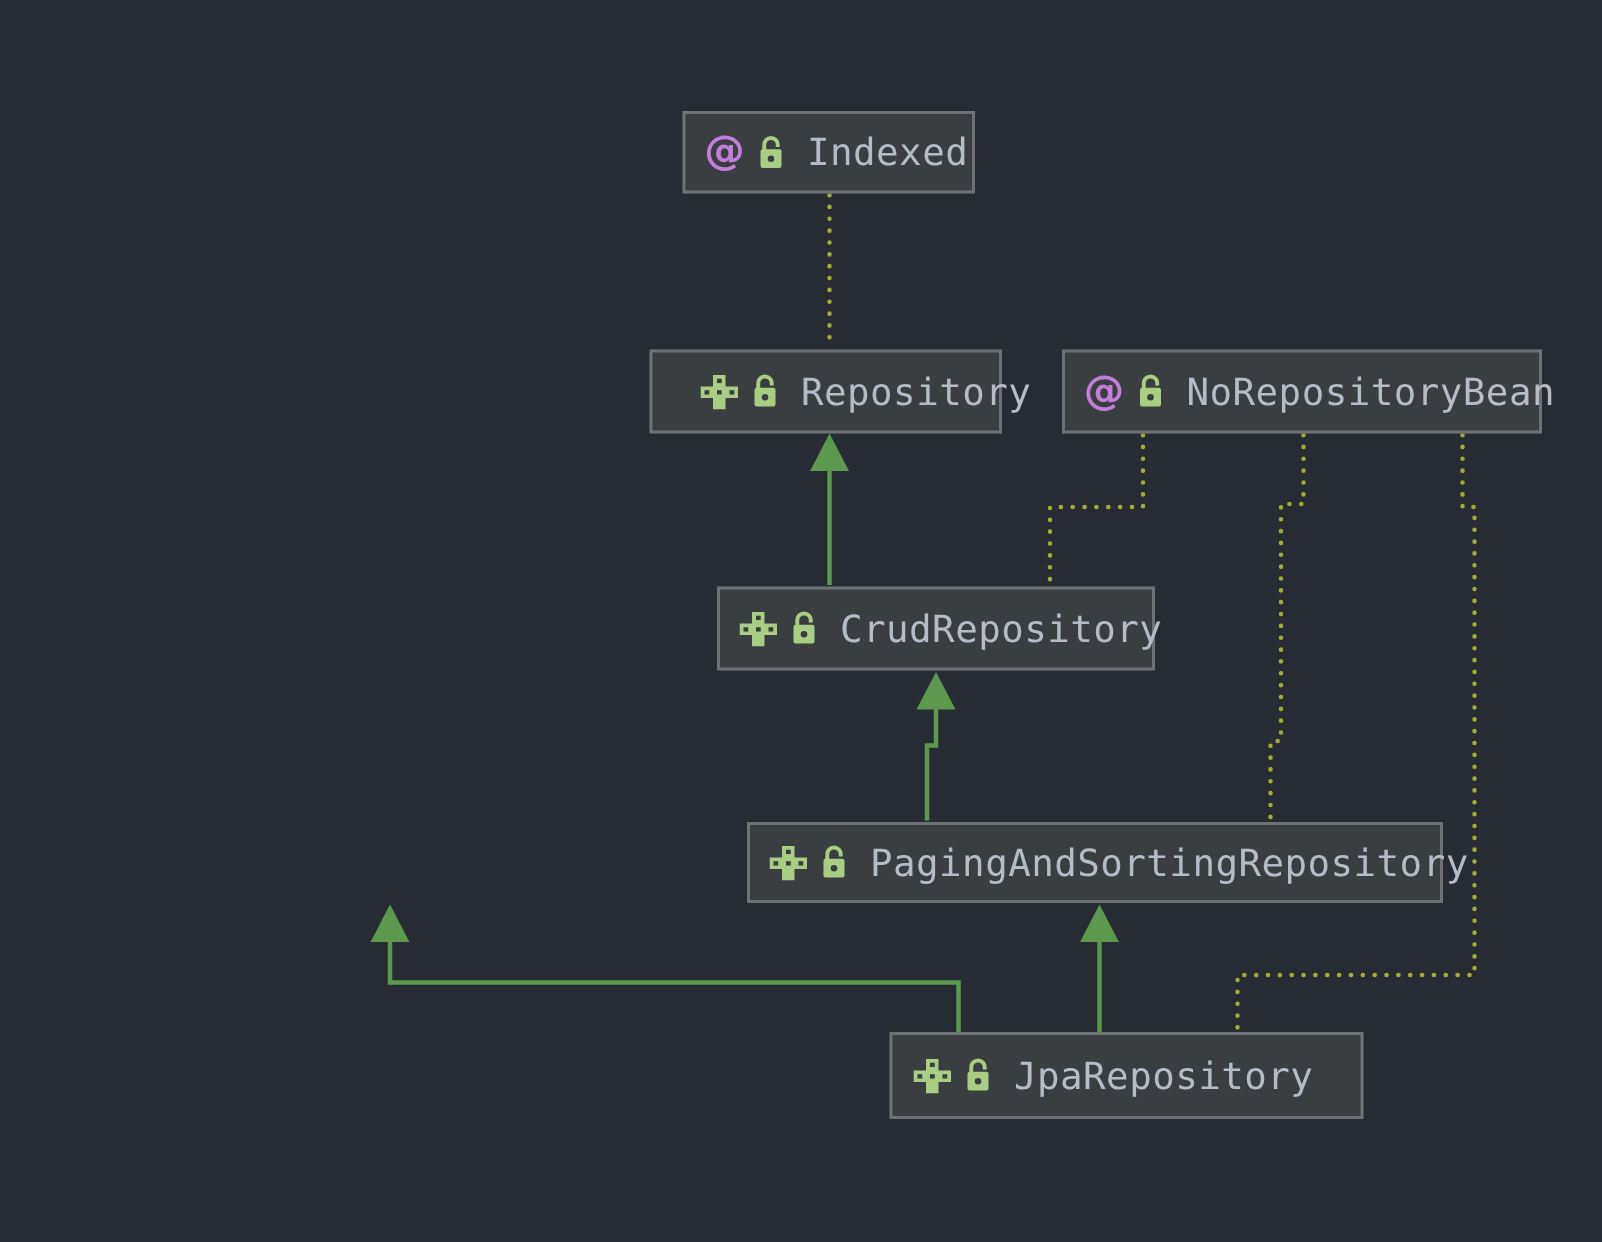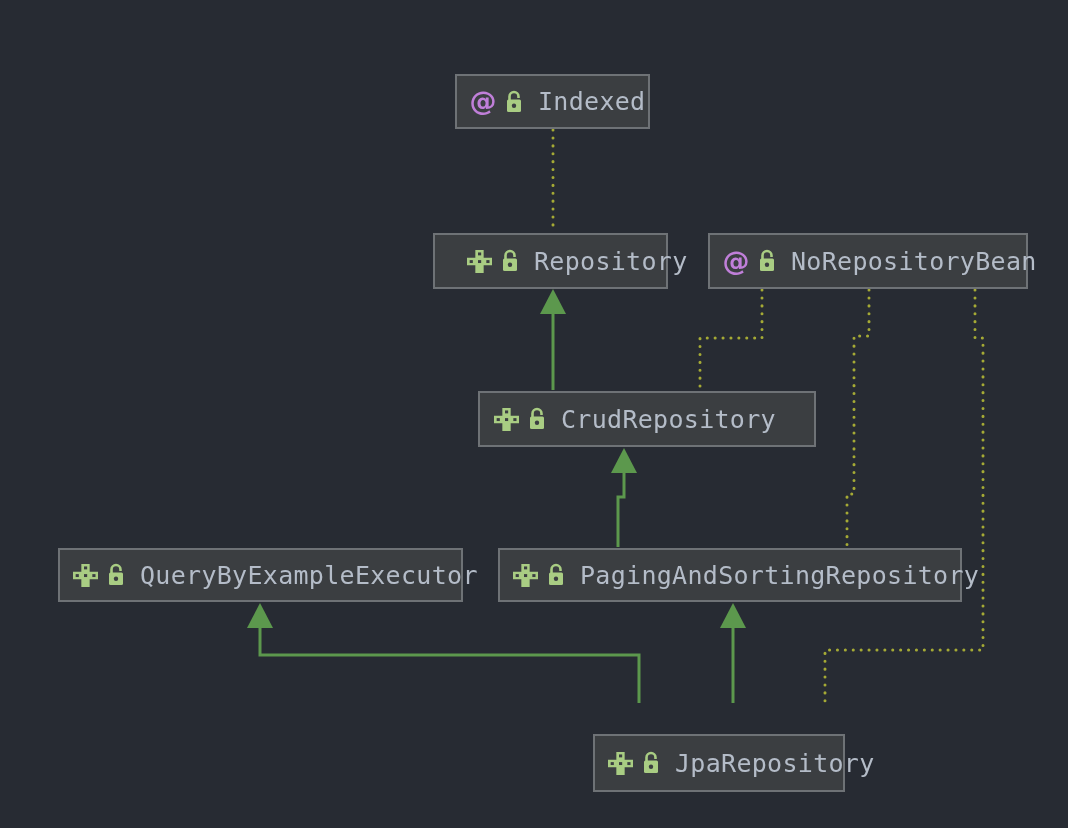--- a/index.html
+++ b/index.html
@@ -100,63 +100,41 @@
     <span class="icon type-icon anno">@</span>
     <span class="icon lock">
       <svg viewBox="0 0 18 26" width="18" height="26">
         <path class="lk-shackle" d="M4.5,12 V7.5 A4.5,4.5 0 0 1 13.5,7.5 V9"></path>
         <rect class="lk-body" x="2" y="10.5" width="14" height="12.5" rx="1.5"></rect>
         <circle class="lk-hole" cx="9" cy="16.8" r="2.2"></circle>
       </svg>
     </span>
     <span class="label">NoRepositoryBean</span>
   </div>
-    <div class="node" style="left: 478px; top: 391px; width: 338px; height: 56px;">
+    <div class="node" style="left: 478px; top: 391px; width: 292px; height: 56px;">
     <span class="icon type-icon iface">
       <svg viewBox="0 0 15 15" width="25" height="23" preserveAspectRatio="none">
         <path class="ic-green" d="M5,0 h5 v5 h5 v5 h-5 v5 h-5 v-5 h-5 v-5 h5 z"></path>
         <g class="ic-hole">
           <rect x="6.6" y="1.6" width="1.9" height="1.9"></rect>
           <rect x="1.6" y="6.6" width="1.9" height="1.9"></rect>
           <rect x="6.6" y="6.6" width="1.9" height="1.9"></rect>
           <rect x="11.6" y="6.6" width="1.9" height="1.9"></rect>
         </g>
       </svg>
     </span>
 
     <span class="icon lock">
       <svg viewBox="0 0 18 26" width="18" height="26">
         <path class="lk-shackle" d="M4.5,12 V7.5 A4.5,4.5 0 0 1 13.5,7.5 V9"></path>
         <rect class="lk-body" x="2" y="10.5" width="14" height="12.5" rx="1.5"></rect>
         <circle class="lk-hole" cx="9" cy="16.8" r="2.2"></circle>
       </svg>
     </span>
     <span class="label">CrudRepository</span>
-  </div>
-    <div class="node" style="left: 58px; top: 548px; width: 405px; height: 54px;">
-    <span class="icon type-icon iface">
-      <svg viewBox="0 0 15 15" width="25" height="23" preserveAspectRatio="none">
-        <path class="ic-green" d="M5,0 h5 v5 h5 v5 h-5 v5 h-5 v-5 h-5 v-5 h5 z"></path>
-        <g class="ic-hole">
-          <rect x="6.6" y="1.6" width="1.9" height="1.9"></rect>
-          <rect x="1.6" y="6.6" width="1.9" height="1.9"></rect>
-          <rect x="6.6" y="6.6" width="1.9" height="1.9"></rect>
-          <rect x="11.6" y="6.6" width="1.9" height="1.9"></rect>
-        </g>
-      </svg>
-    </span>
-
-    <span class="icon lock">
-      <svg viewBox="0 0 18 26" width="18" height="26">
-        <path class="lk-shackle" d="M4.5,12 V7.5 A4.5,4.5 0 0 1 13.5,7.5 V9"></path>
-        <rect class="lk-body" x="2" y="10.5" width="14" height="12.5" rx="1.5"></rect>
-        <circle class="lk-hole" cx="9" cy="16.8" r="2.2"></circle>
-      </svg>
-    </span>
-    <span class="label">QueryByExampleExecutor</span>
   </div>
     <div class="node" style="left: 498px; top: 548px; width: 464px; height: 54px; justify-content: space-between;">
     <span class="icon type-icon iface">
       <svg viewBox="0 0 15 15" width="25" height="23" preserveAspectRatio="none">
         <path class="ic-green" d="M5,0 h5 v5 h5 v5 h-5 v5 h-5 v-5 h-5 v-5 h5 z"></path>
         <g class="ic-hole">
           <rect x="6.6" y="1.6" width="1.9" height="1.9"></rect>
           <rect x="1.6" y="6.6" width="1.9" height="1.9"></rect>
           <rect x="6.6" y="6.6" width="1.9" height="1.9"></rect>
           <rect x="11.6" y="6.6" width="1.9" height="1.9"></rect>
@@ -166,21 +144,21 @@
 
     <span class="icon lock">
       <svg viewBox="0 0 18 26" width="18" height="26">
         <path class="lk-shackle" d="M4.5,12 V7.5 A4.5,4.5 0 0 1 13.5,7.5 V9"></path>
         <rect class="lk-body" x="2" y="10.5" width="14" height="12.5" rx="1.5"></rect>
         <circle class="lk-hole" cx="9" cy="16.8" r="2.2"></circle>
       </svg>
     </span>
     <span class="label">PagingAndSortingRepository</span>
   </div>
-    <div class="node" style="left: 593px; top: 734px; width: 252px; height: 58px;">
+    <div class="node" style="left: 593px; top: 688px; width: 316px; height: 58px;">
     <span class="icon type-icon iface">
       <svg viewBox="0 0 15 15" width="25" height="23" preserveAspectRatio="none">
         <path class="ic-green" d="M5,0 h5 v5 h5 v5 h-5 v5 h-5 v-5 h-5 v-5 h5 z"></path>
         <g class="ic-hole">
           <rect x="6.6" y="1.6" width="1.9" height="1.9"></rect>
           <rect x="1.6" y="6.6" width="1.9" height="1.9"></rect>
           <rect x="6.6" y="6.6" width="1.9" height="1.9"></rect>
           <rect x="11.6" y="6.6" width="1.9" height="1.9"></rect>
         </g>
       </svg>

